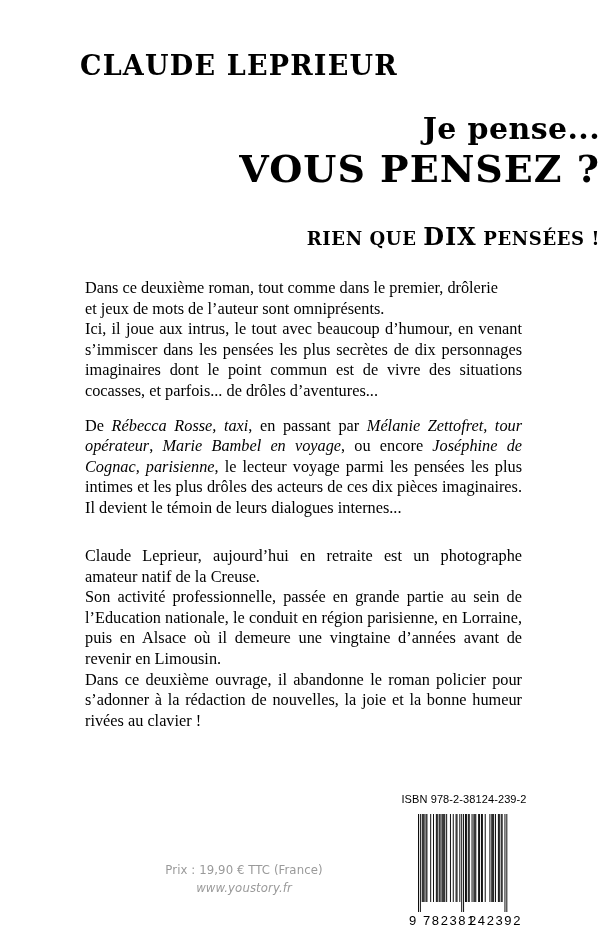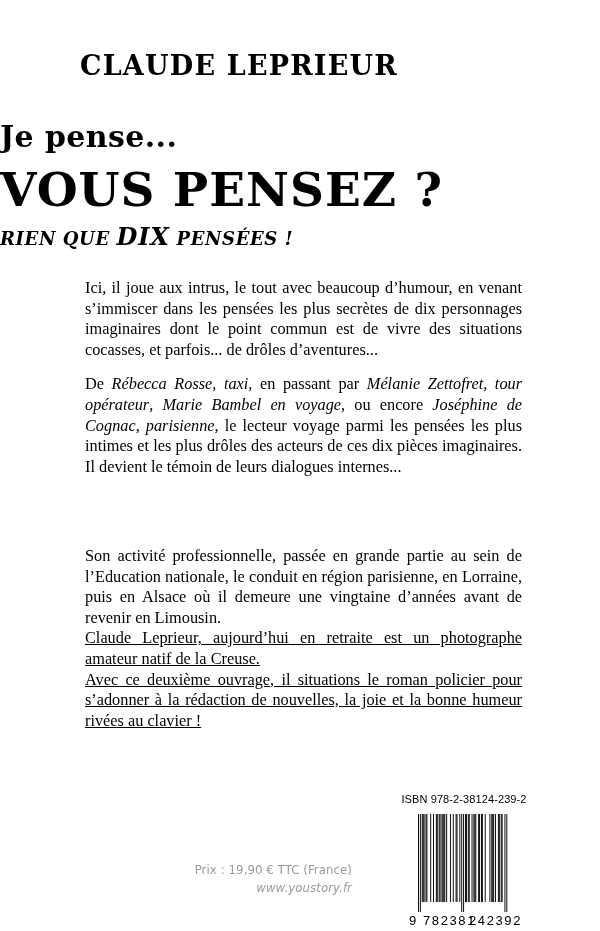--- a/index.html
+++ b/index.html
@@ -34,47 +34,46 @@
     letter-spacing: 1.2px;
     line-height: 1;
     white-space: nowrap;
   }
 
   
   .title-block {
     position: absolute;
     left: 0;
     right: 0;
-    top: 120px;
-    text-align: left;
+    top: 112px;
+    text-align: right;
   }
   .title-line1 {
     font-family: "DejaVu Serif", "Liberation Serif", serif;
     font-weight: 700;
     font-size: 30px;
     line-height: 1.15;
     letter-spacing: 0.4px;
   }
   .title-line2 {
     font-family: "DejaVu Serif", "Liberation Serif", serif;
     font-weight: 700;
-    font-size: 47px;
+    font-size: 38px;
     line-height: 1.15;
     letter-spacing: 1px;
-    margin-top: 8px;
+    margin-top: 0;
   }
 
   .subtitle {
     position: absolute;
     left: 0;
     right: 0;
     top: 225px;
-    text-align: left;
-    font-family: "DejaVu Serif", "Liberation Serif", serif;
-    font-style: italic;
+    text-align: right;
+    font-family: "DejaVu Serif", "Liberation Serif", serif;
     font-weight: 700;
     font-size: 18px;
     letter-spacing: 0.6px;
     line-height: 1;
   }
   .subtitle .big {
     font-size: 24px;
     letter-spacing: 0.8px;
   }
 
@@ -91,21 +90,20 @@
     color: #000;
   }
   .copy-synopsis { top: 278px; }
   .copy-bio      { top: 546px; }
 
   .copy p {
     margin: 0;
   }
   .copy p + p {
     margin-top: 0px;
-    text-decoration: underline;
   }
   .copy .gap {
     height: 14px;
   }
   em { }
 
   
   .isbn-text {
     position: absolute;
     left: 389px;
@@ -124,24 +122,24 @@
     left: 406px;
     top: 812px;
     width: 118px;
     height: 118px;
   }
   .barcode svg { display: block; }
 
   
   .price-block {
     position: absolute;
-    left: 104px;
+    left: 120px;
     top: 861px;
     width: 248px;
-    text-align: right;
+    text-align: center;
     font-family: "DejaVu Sans Condensed", "Liberation Sans Narrow", "Liberation Sans", sans-serif;
     font-size: 13px;
     line-height: 18px;
     color: #9a9a9a;
     letter-spacing: 0.1px;
   }
   .price-block .site {
     display: block;
     font-style: italic;
   }
@@ -154,29 +152,30 @@
   <div class="author">CLAUDE LEPRIEUR</div>
 
   <div class="title-block">
     <div class="title-line1">Je pense...</div>
     <div class="title-line2">VOUS PENSEZ ?</div>
   </div>
 
   <div class="subtitle"><span>RIEN QUE </span><span class="big">DIX</span><span> PENSÉES !</span></div>
 
   <div class="copy copy-synopsis">
+    <p><span class="line-a">Dans ce deuxième roman, tout comme dans le premier, drôlerie</span><br><span class="line-b">et jeux de mots de l’auteur sont omniprésents.</span></p>
     <p>Ici, il joue aux intrus, le tout avec beaucoup d’humour, en venant s’immiscer dans les pensées les plus secrètes de dix personnages imaginaires dont le point commun est de vivre des situations cocasses, et parfois... de drôles d’aventures...</p>
     <div class="gap"></div>
     <p><span>De </span><em>Rébecca Rosse, taxi</em><span>, en passant par </span><em>Mélanie Zettofret, tour opérateur</em><span>, </span><em>Marie Bambel en voyage</em><span>, ou encore </span><em>Joséphine de Cognac, parisienne</em><span>, le lecteur  voyage parmi les pensées les plus intimes et les plus drôles des acteurs de ces dix pièces imaginaires. Il devient le témoin de leurs dialogues internes...</span></p>
   </div>
 
   <div class="copy copy-bio">
+    <p>Claude Leprieur, aujourd’hui en retraite est un photographe amateur natif de la Creuse.</p>
     <p>Son activité professionnelle, passée en grande partie au sein de l’Education nationale, le conduit en région parisienne, en Lorraine, puis en Alsace où il demeure une vingtaine d’années avant de revenir en Limousin.</p>
-    <p>Claude Leprieur, aujourd’hui en retraite est un photographe amateur natif de la Creuse.</p>
-    <p>Avec ce deuxième ouvrage, il situations le roman policier pour s’adonner à la rédaction de nouvelles, la joie et la bonne humeur rivées au clavier !</p>
+    <p>Dans ce deuxième ouvrage, il abandonne le roman policier pour s’adonner à la rédaction de nouvelles, la joie et la bonne humeur rivées au clavier !</p>
   </div>
 
   <div class="isbn-text">ISBN 978-2-38124-239-2</div>
 
   <div class="barcode">
     <svg width="118" height="118" viewBox="0 0 118 118">
       <rect x="0" y="0" width="118" height="118" fill="#ffffff"></rect>
       <g id="bars" fill="#000000">
           <rect x="12.00" y="2" width="0.94" height="98"></rect>
           <rect x="13.88" y="2" width="0.94" height="98"></rect>

